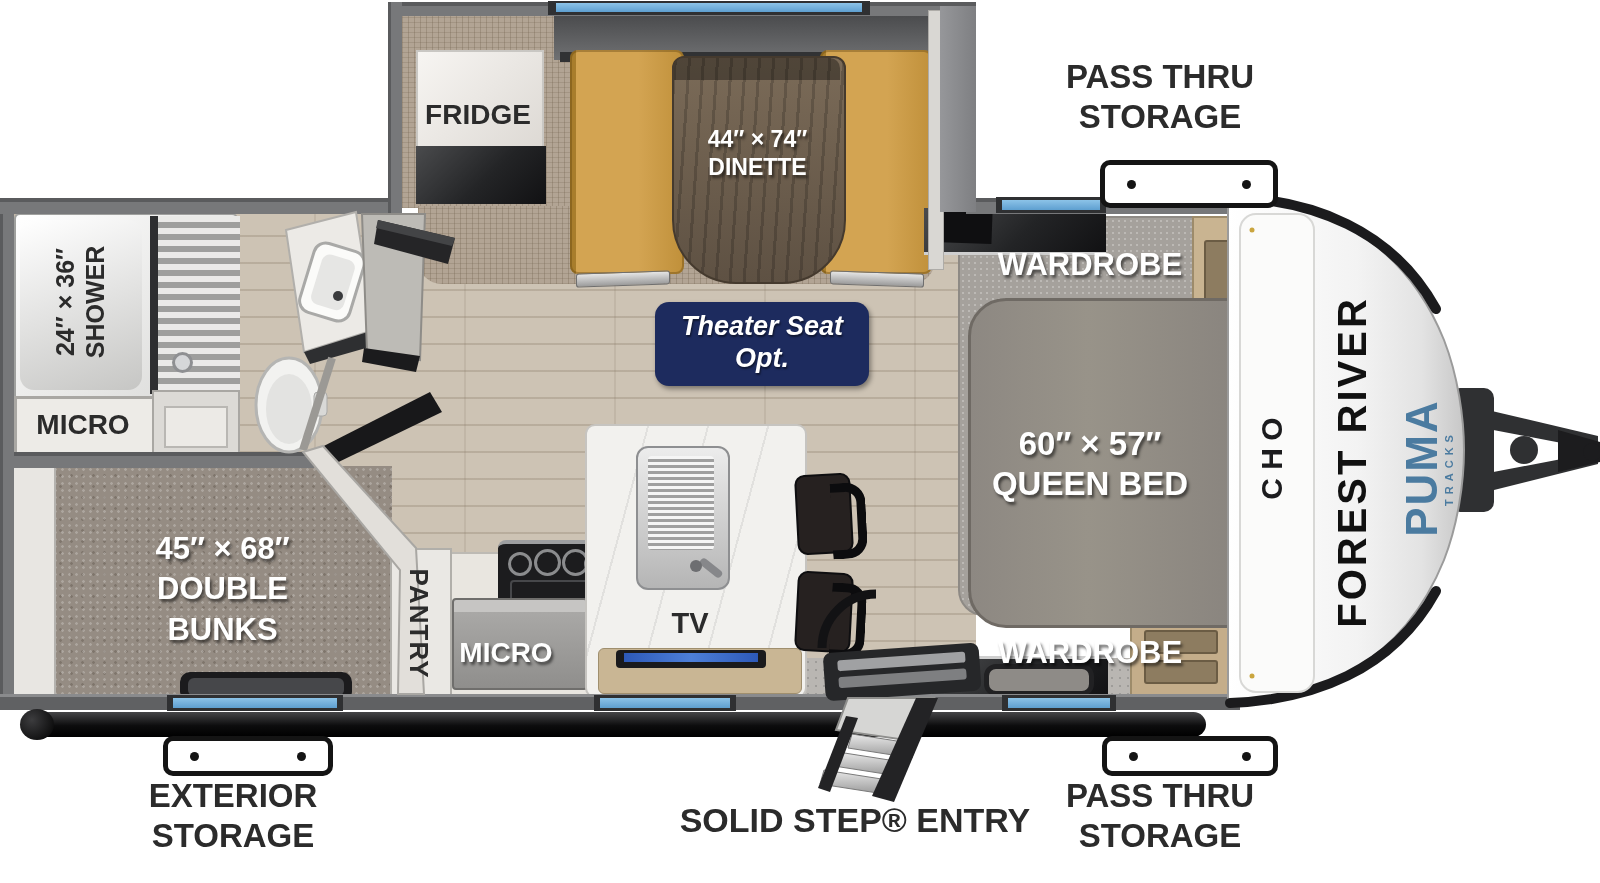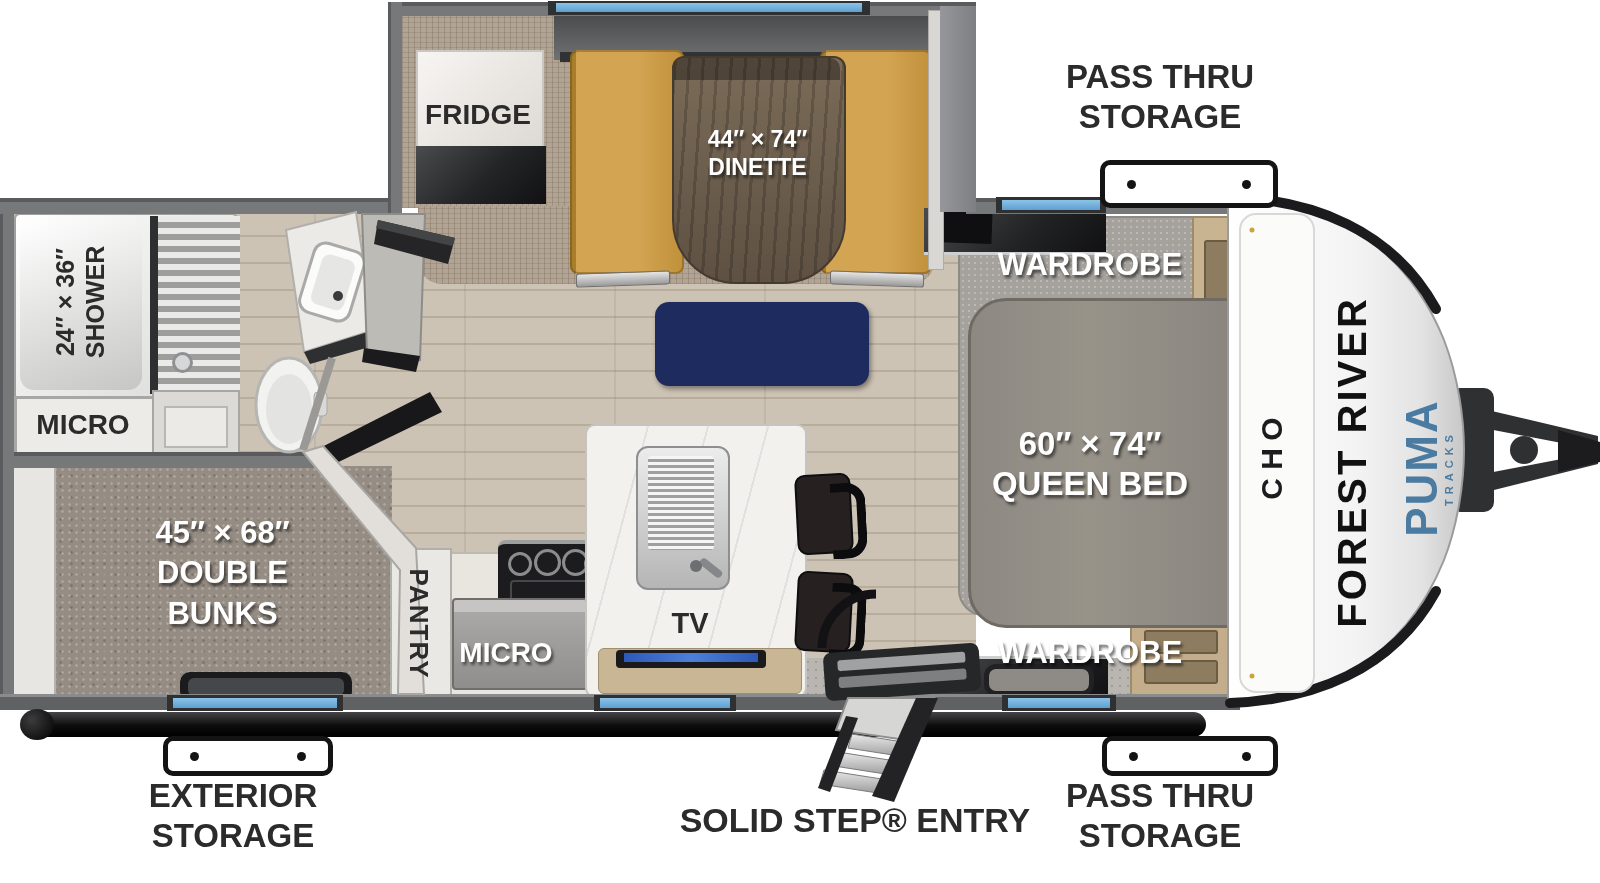--- a/index.html
+++ b/index.html
@@ -233,34 +233,36 @@
       <rect x="1240" y="214" width="74" height="478" rx="16" fill="#fbfbfa" stroke="#d8d8d6" stroke-width="2"></rect>
       <circle cx="1252" cy="230" r="2.5" fill="#caa53e"></circle>
       <circle cx="1252" cy="676" r="2.5" fill="#caa53e"></circle>
     </g>
   </svg>
 
   <div class="abs lbl lbl-black" style="left:416px;top:98px;width:124px;font-size:28px;">FRIDGE</div>
   <div class="abs lbl lbl-white" style="left:650px;top:126px;width:215px;font-size:23px;">44″ × 74″
 DINETTE</div>
   <div class="abs lbl lbl-white" style="left:980px;top:246px;width:220px;font-size:31px;">WARDROBE</div>
-  <div class="abs lbl lbl-white" style="left:975px;top:424px;width:230px;font-size:33px;">60″ × 74″
+  <div class="abs lbl lbl-white" style="left:975px;top:424px;width:230px;font-size:33px;">60″ × 57″
 QUEEN BED</div>
   <div class="abs lbl lbl-white" style="left:980px;top:634px;width:220px;font-size:31px;">WARDROBE</div>
-  <div class="abs lbl lbl-white" style="left:95px;top:513px;width:255px;font-size:31px;line-height:1.3;">45″ × 68″
+  <div class="abs lbl lbl-white" style="left:95px;top:529px;width:255px;font-size:31px;line-height:1.3;">45″ × 68″
 DOUBLE
 BUNKS</div>
   <div class="abs lbl lbl-white" style="left:452px;top:636px;width:108px;font-size:28px;">MICRO</div>
   <div class="abs lbl lbl-black" style="left:660px;top:606px;width:60px;font-size:29px;">TV</div>
   <div class="abs lbl lbl-black" style="left:14px;top:408px;width:138px;font-size:28px;">MICRO</div>
   <div class="abs lbl lbl-black rot-neg90" style="left:5px;top:272px;width:150px;height:60px;font-size:25px;">24″ × 36″
 SHOWER</div>
   <div class="abs lbl lbl-black rot-90" style="left:343px;top:608px;width:150px;font-size:26px;letter-spacing:1px;">PANTRY</div>
 
   <div class="abs navybox" style="left:655px;top:302px;width:214px;height:84px;"></div>
+  <div class="abs lbl" style="left:655px;top:310px;width:214px;font-size:27px;font-style:italic;color:#fff;text-shadow:1px 2px 2px rgba(0,0,0,.5);">Theater Seat
+Opt.</div>
 
   <div class="abs door-out" style="left:1100px;top:160px;width:168px;height:38px;">
     <span class="dot" style="left:22px;"></span>
       <span class="dot" style="right:22px;"></span>
   </div>
   <div class="abs door-out" style="left:163px;top:736px;width:160px;height:30px;">
     <span class="dot" style="left:22px;"></span>
       <span class="dot" style="right:22px;"></span>
   </div>
   <div class="abs door-out" style="left:1102px;top:736px;width:166px;height:30px;">

